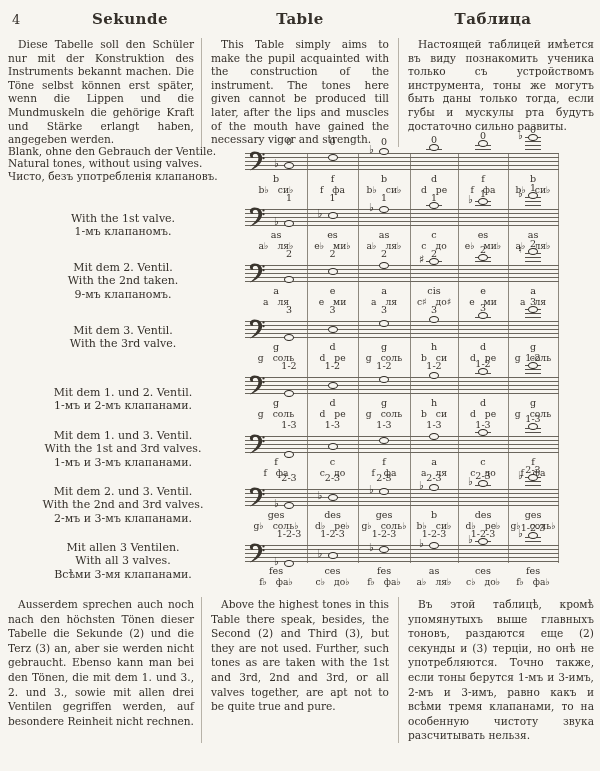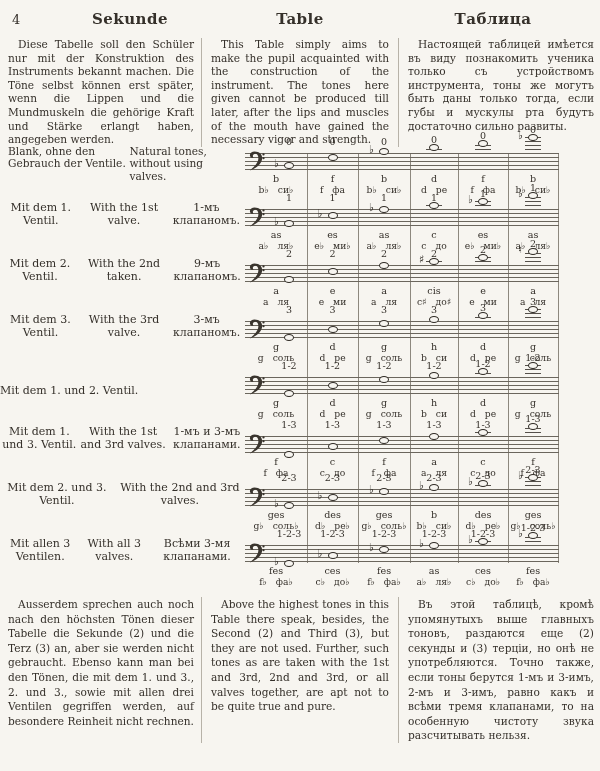--- a/index.html
+++ b/index.html
@@ -17,22 +17,22 @@
   .intro,.footer{position:absolute;left:8px;width:586px;display:flex;}
   .intro{top:38px;}
   .footer{top:597px;}
   .col{font-size:10.6px;line-height:13.6px;text-align:justify;}
   .col p{margin:0;text-indent:10px;}
   .col-de{width:186px;padding-right:7px;border-right:1px solid #b7b2a8;}
   .col-en{width:178px;padding:0 9px;border-right:1px solid #b7b2a8;}
   .col-ru{width:186px;padding-left:9px;}
   .footer .col{line-height:14.6px;}
   
-  .rowlabel{position:absolute;left:0;width:246px;height:48px;display:flex;
-    text-align:center;font-size:11px;line-height:13.4px;}
+  .rowlabel{position:absolute;left:0;width:246px;height:48px;display:flex;flex-direction:column;
+    justify-content:center;text-align:center;font-size:11px;line-height:13.4px;}
   .rowlabel.blank{left:8px;width:235px;text-align:left;font-size:10.6px;line-height:12.4px;height:auto;}
   
   .stafftable{position:absolute;left:245px;top:0;width:330px;height:700px;}
   .gridline{position:absolute;top:153px;width:1px;height:410px;background:#8d887e;}
   .staffrow{position:absolute;left:0;width:314px;height:56px;}
   .staffline{position:absolute;left:0;width:314px;height:1px;background:#6b665d;}
   .clef{position:absolute;left:3px;top:-3px;}
   .note{position:absolute;width:10px;height:7px;border:1.6px solid #2e2a24;border-radius:50%;
     background:#f7f5f0;box-sizing:border-box;}
   .acc{position:absolute;font-size:11px;line-height:11px;font-family:"DejaVu Sans",sans-serif;color:#2e2a24;}
@@ -60,47 +60,48 @@
         <p>This Table simply aims to make the pupil acquainted with the construction of the instrument. The tones here given cannot be produced till later, after the lips and muscles of the mouth have gained the necessary vigor and strength.</p>
       </div>
     <div class="col col-ru">
         <p>Настоящей таблицей имѣется въ виду познакомить ученика только съ устройствомъ инструмента, тоны же могутъ быть даны только тогда, если губы и мускулы рта будутъ достаточно сильно развиты.</p>
       </div>
   </div>
 
   <div class="rowlabel blank" style="top:145px">
     <span>Blank, ohne den Gebrauch der Ventile.</span>
     <span>Natural tones, without using valves.</span>
+    <span>Чисто, безъ употребленія клапановъ.</span>
   </div>
   <div class="rowlabel" style="top:201px">
-    <span>Mit dem 1. Ventil.</span>
     <span>With the 1st valve.</span>
     <span>1-мъ клапаномъ.</span>
   </div>
   <div class="rowlabel" style="top:257px">
     <span>Mit dem 2. Ventil.</span>
     <span>With the 2nd taken.</span>
     <span>9-мъ клапаномъ.</span>
   </div>
   <div class="rowlabel" style="top:313px">
     <span>Mit dem 3. Ventil.</span>
     <span>With the 3rd valve.</span>
-    <span>3-мъ клапаномъ.</span>
-  </div>
-  <div class="rowlabel" style="top:384px">
+  </div>
+  <div class="rowlabel" style="top:375px">
     <span>Mit dem 1. und 2. Ventil.</span>
+    <span>1-мъ и 2-мъ клапанами.</span>
   </div>
   <div class="rowlabel" style="top:425px">
     <span>Mit dem 1. und 3. Ventil.</span>
     <span>With the 1st and 3rd valves.</span>
     <span>1-мъ и 3-мъ клапанами.</span>
   </div>
   <div class="rowlabel" style="top:481px">
     <span>Mit dem 2. und 3. Ventil.</span>
     <span>With the 2nd and 3rd valves.</span>
+    <span>2-мъ и 3-мъ клапанами.</span>
   </div>
   <div class="rowlabel" style="top:537px">
     <span>Mit allen 3 Ventilen.</span>
     <span>With all 3 valves.</span>
     <span>Всѣми 3-мя клапанами.</span>
   </div>
 
   <div class="stafftable">
       <div class="gridline" style="left: 62px;"></div>
       <div class="gridline" style="left: 113px;"></div>

